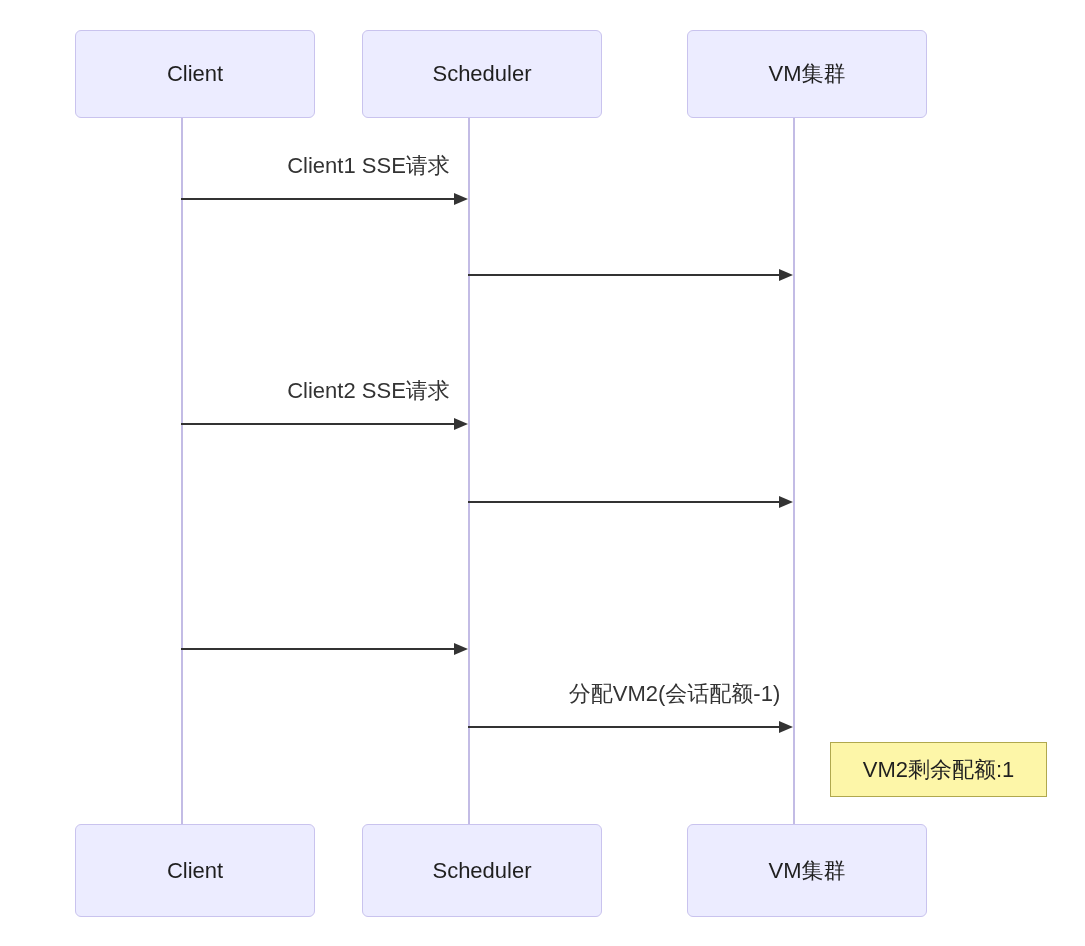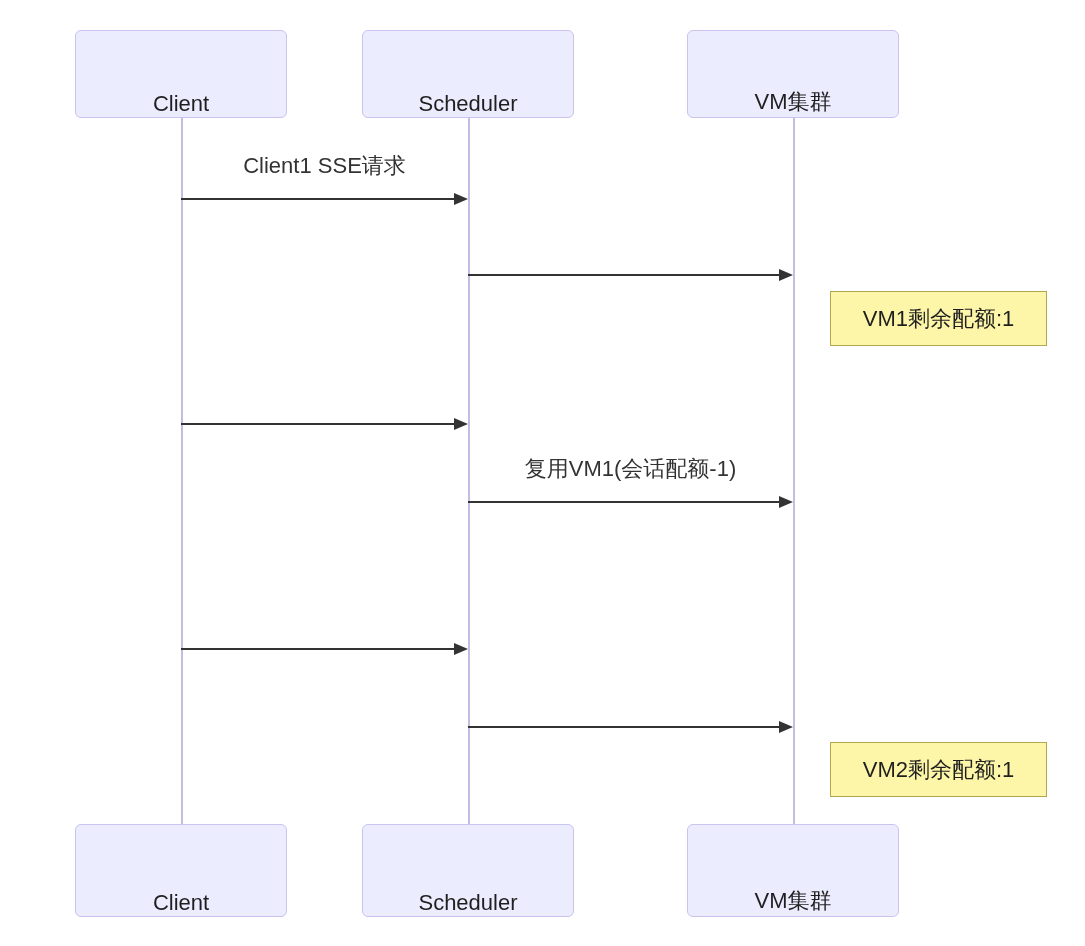--- a/index.html
+++ b/index.html
@@ -10,26 +10,26 @@
   }
   .stage {
     position: relative;
     width: 1085px;
     height: 946px;
     background: #ffffff;
     overflow: hidden;
   }
   .actor {
     position: absolute;
-    width: 212px;
+    width: 240px;
     background: var(--actor-fill, #ececff);
     border: 1.5px solid var(--actor-border, #c9c3ee);
     border-radius: 6px;
     display: flex;
-    align-items: flex-end;
+    align-items: center;
     justify-content: center;
     font-size: 22px;
     color: var(--text, #1f1f1f);
     box-sizing: border-box;
   }
   .actor.top { top: 30px; height: 88px; }
   .actor.bottom { top: 824px; height: 93px; }
   .lifeline {
     position: absolute;
     top: 118px;
@@ -37,20 +37,21 @@
     width: 2px;
     background: var(--lifeline, #c3bce5);
   }
   .msg-label {
     position: absolute;
     text-align: center;
     font-size: 22px;
     line-height: 30px;
     color: var(--message-text, #333333);
     white-space: nowrap;
+    padding-left: 44px;
   }
   .arrow {
     position: absolute;
     height: 12px;
   }
   .arrow::before {
     content: "";
     position: absolute;
     left: 0;
     right: 8px;
@@ -105,36 +106,36 @@
 
   <div class="msg-label" style="left:181px;top:151px;width:287px">Client1 SSE请求</div>
   <div class="arrow" style="left:181px;top:193px;width:287px">
     <span class="head"></span>
   </div>
 
   <div class="arrow" style="left:468px;top:269px;width:325px">
     <span class="head"></span>
   </div>
 
-  <div class="note" style="top:291px">VM1剩余配额:1</div>
 
+  <div class="msg-label" style="left:181px;top:376px;width:287px">Client2 SSE请求</div>
   <div class="arrow" style="left:181px;top:418px;width:287px">
     <span class="head"></span>
   </div>
 
-  <div class="msg-label" style="left:468px;top:454px;width:325px">复用VM1(会话配额-1)</div>
   <div class="arrow" style="left:468px;top:496px;width:325px">
     <span class="head"></span>
   </div>
 
 
   <div class="arrow" style="left:181px;top:643px;width:287px">
     <span class="head"></span>
   </div>
 
+  <div class="msg-label" style="left:468px;top:679px;width:325px">分配VM2(会话配额-1)</div>
   <div class="arrow" style="left:468px;top:721px;width:325px">
     <span class="head"></span>
   </div>
 
   <div class="note" style="top:742px">VM2剩余配额:1</div>
 
   <div class="actor bottom" style="left:75px">
     <span>Client</span>
   </div>
   <div class="actor bottom" style="left:362px">

